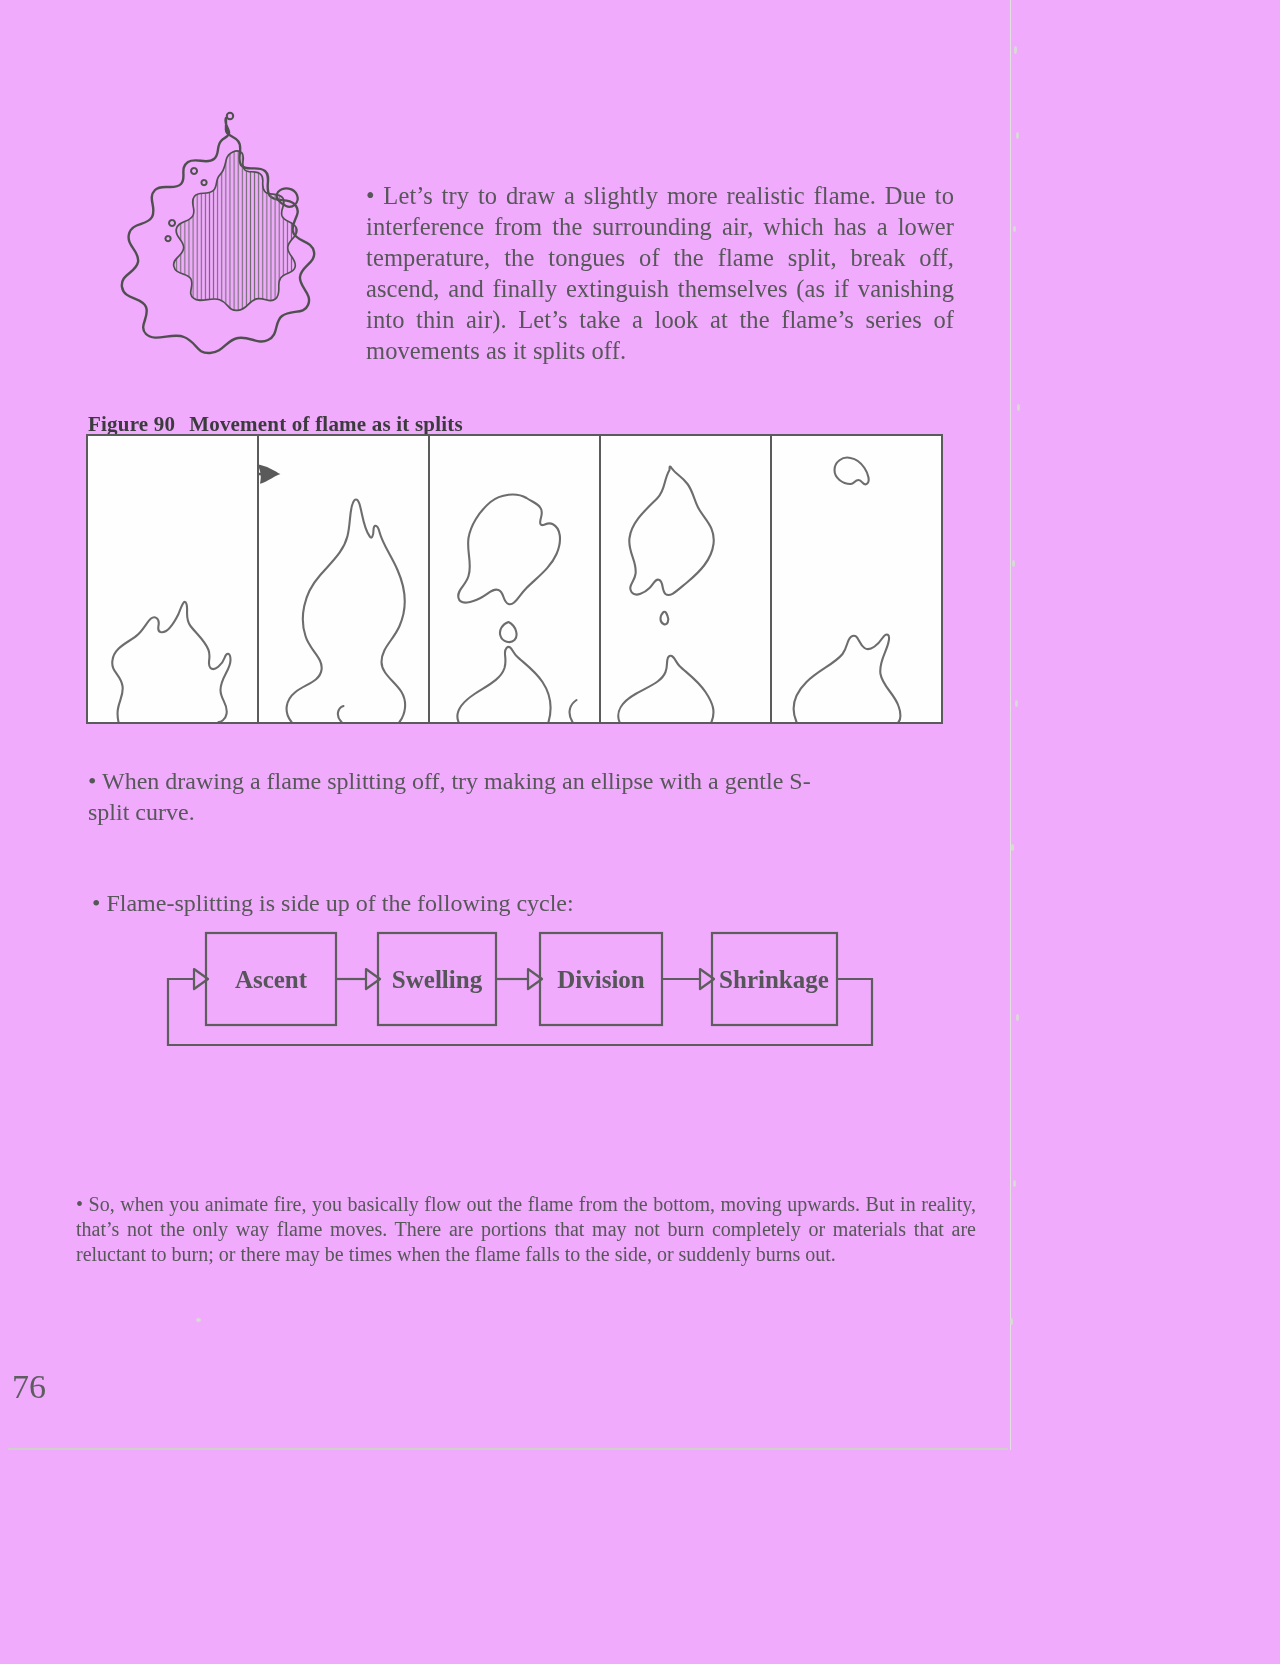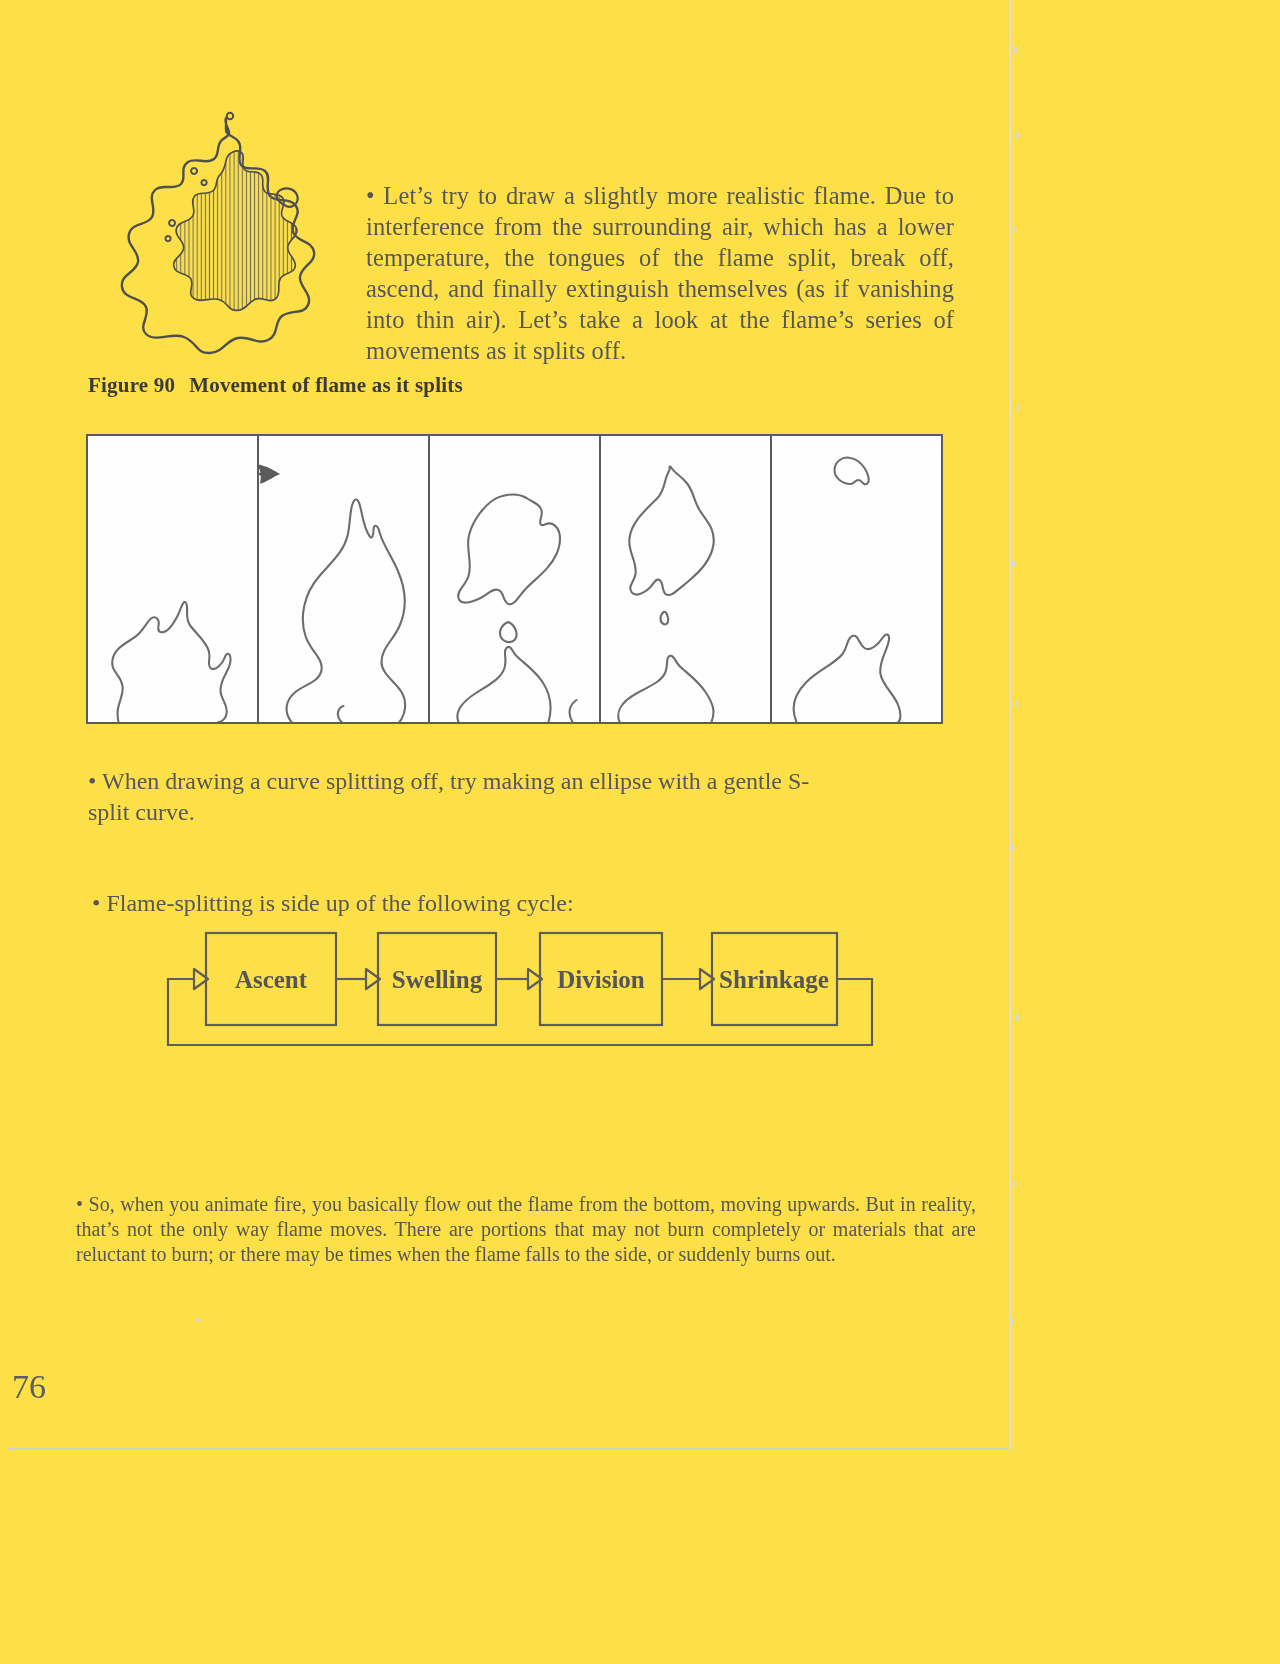--- a/index.html
+++ b/index.html
@@ -13,21 +13,21 @@
     position: relative;
     font-family: "Liberation Serif", serif;
     color: #4a4a4a;
     overflow: hidden;
   }
 
   
   #page {
     position: absolute;
     inset: 0;
-    background: #fde047;
+    background: #f0abfc;
   }
   .scan-edge-right {
     position: absolute;
     top: 0;
     left: 1010px;
     width: 1px;
     height: 1450px;
     background: #e2e2e0;
   }
   .scan-edge-bottom {
@@ -70,21 +70,21 @@
     letter-spacing: 0.1px;
   }
   #intro-paragraph .lead-bullet {
     letter-spacing: 0;
   }
 
   
   #figure-caption {
     position: absolute;
     left: 88px;
-    top: 373px;
+    top: 412px;
     font-size: 21px;
     font-weight: bold;
     color: #3b3b3e;
     letter-spacing: 0.2px;
   }
   #figure-caption .cap-num {
     margin-right: 14px;
   }
 
   
@@ -341,21 +341,21 @@
                    C98,216 106,208 110,202 C114,196 118,198 116,206
                    C114,216 106,226 108,238 C110,250 122,258 126,270
                    C129,278 128,284 126,286"></path>
         </g>
       </svg>
     </div>
   </div>
 
   <p class="body-bullet" id="bullet-ellipse">
     <span>•</span>
-    <span>When drawing a curve splitting off, try making an ellipse with a  gentle S-</span>
+    <span>When drawing a flame splitting off, try making an ellipse with a  gentle S-</span>
     <span class="ln2">split curve.</span>
   </p>
 
   <p class="body-bullet" id="bullet-cycle">
     <span>•</span>
     <span>Flame-splitting is side up of the following cycle:</span>
   </p>
 
   <div id="cycle-diagram">
     <svg viewBox="0 0 725 135" xmlns="http://www.w3.org/2000/svg">

